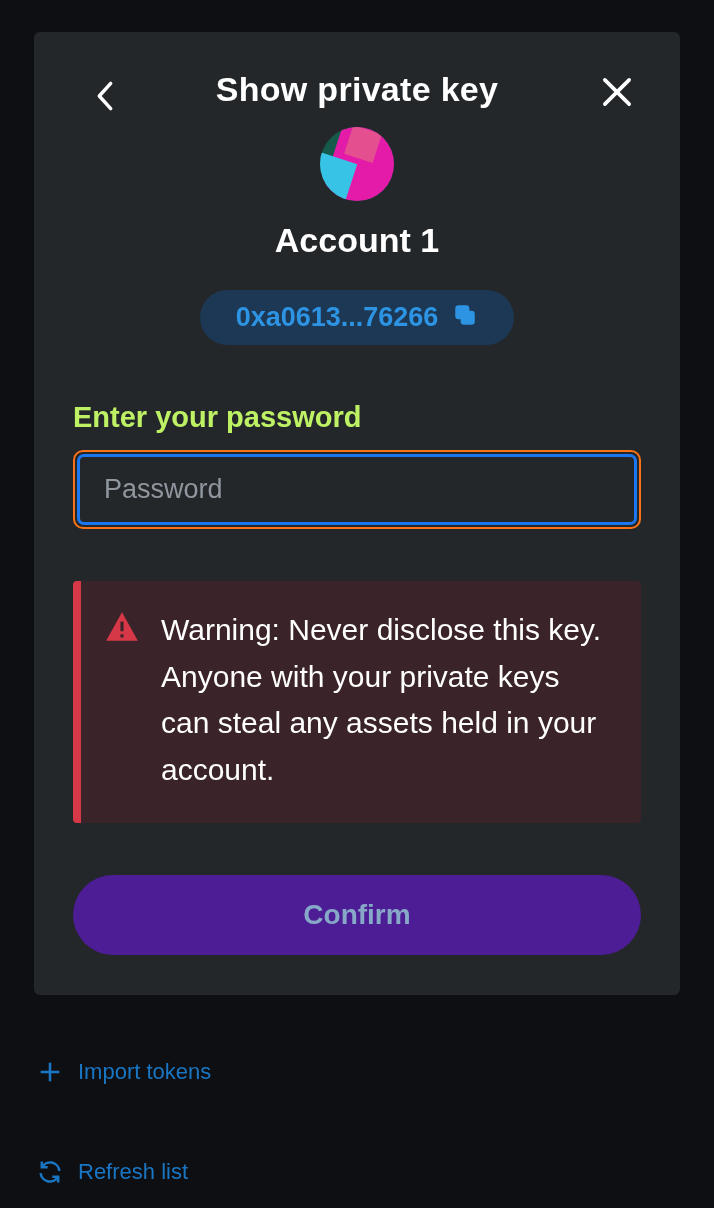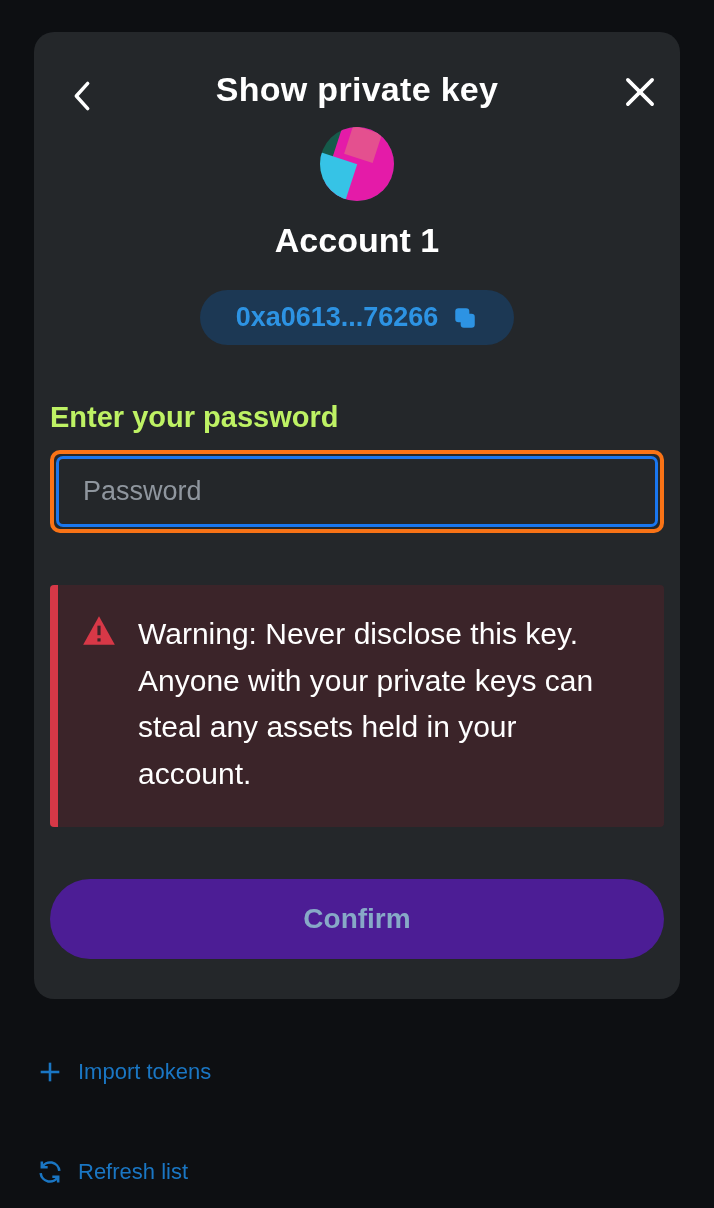--- a/index.html
+++ b/index.html
@@ -40,22 +40,22 @@
     .bg-action.import { top: 1058px; }
     .bg-action.refresh { top: 1158px; }
     .bg-action svg { width: 28px; height: 28px; flex: 0 0 28px; }
 
     .modal {
       position: absolute;
       left: 34px;
       right: 34px;
       top: 32px;
       background: #24272a;
-      border-radius: 20px;
-      padding: 38px 16px 40px;
+      border-radius: 6px;
+      padding: 38px 39px 40px;
     }
 
     .modal-header {
       position: relative;
       text-align: center;
       margin-bottom: 18px;
     }
     .back-btn {
       position: absolute;
       left: 12px;
@@ -116,21 +116,21 @@
 
     .account-name {
       text-align: center;
       font-size: 34px;
       font-weight: 800;
       margin-bottom: 30px;
     }
 
     .address-chip {
       display: flex;
-      align-items: center;
+      align-items: flex-start;
       justify-content: center;
       gap: 14px;
       background: #1c3854;
       color: #2d93e3;
       font-size: 27px;
       font-weight: 600;
       width: fit-content;
       margin: 0 auto 56px;
       padding: 12px 36px;
       border-radius: 999px;
@@ -139,21 +139,21 @@
     }
     .address-chip svg { width: 26px; height: 26px; }
 
     .field-label {
       font-size: 29px;
       font-weight: 700;
       margin-bottom: 16px;
       color: #bef264;
     }
     .password-wrap {
-      border: 4px solid #f97316;
+      border: 2px solid #f97316;
       border-radius: 10px;
       padding: 2px;
       margin-bottom: 52px;
     }
     .password-input {
       width: 100%;
       border: 3px solid #1a77ef;
       border-radius: 7px;
       background: transparent;
       padding: 17px 24px;

